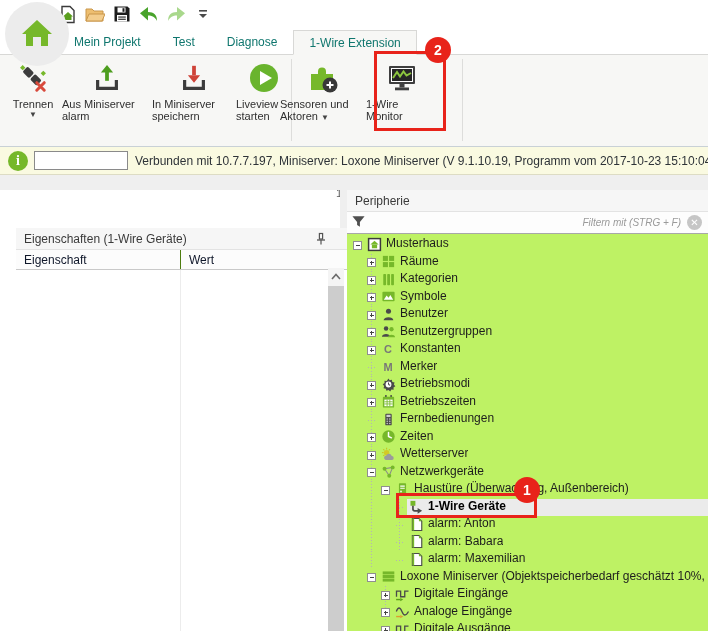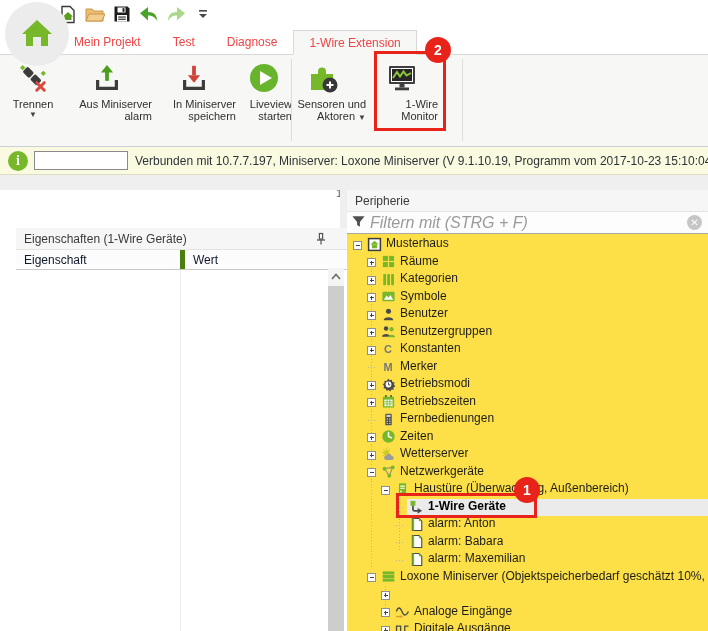--- a/index.html
+++ b/index.html
@@ -7,60 +7,60 @@
   body { position:relative; font-family:"Liberation Sans", sans-serif; font-size:12px; color:#2b2b2b; background:#fff; }
 
   
   #titlebar { position:absolute; left:0; top:0; width:708px; height:30px; background:#fff; }
   #home-btn { position:absolute; left:5px; top:2px; width:64px; height:64px; border-radius:50%; background:#ececec; z-index:8; display:flex; align-items:center; justify-content:center; cursor:pointer; }
   #qat { position:absolute; left:58px; top:4px; display:flex; align-items:center; gap:7px; }
   #qat .qicon { width:20px; height:20px; display:flex; align-items:center; justify-content:center; }
 
   
   #tabbar { position:absolute; left:0; top:30px; width:708px; height:24px; background:#fff; display:flex; align-items:stretch; padding-left:58px; z-index:3; }
-  .tab { display:flex; align-items:center; padding:0 15px; color:#ef4444; cursor:pointer; border:1px solid transparent;text-align:right; }
+  .tab { display:flex; align-items:center; padding:0 15px; color:#0f766e; cursor:pointer; border:1px solid transparent;text-align:right; }
   .tab.active { background:#f7f7f5; border-color:#d8d8d6; border-bottom-color:#f7f7f5; margin-bottom:-1px; z-index:4; }
 
   
   #ribbon { position:absolute; left:0; top:54px; width:708px; height:93px; background:#f7f7f5; border-top:1px solid #d8d8d6; border-bottom:1px solid #c9d1d6; }
   .rgroup { position:absolute; top:1px; height:88px; display:flex; align-items:flex-start; }
   #rgroup1 { left:4px; width:288px; }
   #rgroup2 { left:280px; width:168px; }
   .rsep { position:absolute; top:4px; width:1px; height:82px; background:#dddddb; }
   .rbtn { display:flex; flex-direction:column; align-items:center; padding-top:5px; cursor:pointer; }
   .rbtn .ric { width:34px; height:34px; display:flex; align-items:center; justify-content:center; }
-  .rbtn .rlbl { margin-top:3px; font-size:11px; line-height:12px; text-align:right; color:#2f2f2f; }
+  .rbtn .rlbl { margin-top:3px; font-size:11px; line-height:12px; text-align:left; color:#2f2f2f; }
   .caret { font-size:8px; color:#444; line-height:9px; }
   #group2-label { position:absolute; left:294px; top:132px; width:168px; text-align:center; font-size:11px; color:#5a5a5a; }
 
   
   #infobar { position:absolute; left:0; top:147px; width:708px; height:28px; background:#fafae1; border-bottom:1px solid #dddcc4; display:flex; align-items:center; }
   #info-icon { width:20px; height:20px; border-radius:50%; background:#76b82a; color:#fff; font-weight:bold; font-family:"Liberation Serif", serif; font-size:14px; display:flex; align-items:center; justify-content:center; margin:0 6px 0 8px; flex:none; }
   #info-input { width:94px; height:19px; border:1px solid #8a8a8a; background:#fff; margin-right:7px; flex:none; font-size:12px; padding:0 3px; }
   #info-msg { white-space:nowrap; color:#2e3338; }
 
   
   #gapband { position:absolute; left:0; top:175px; width:708px; height:15px; background:#efefef; }
   #vsplit { position:absolute; left:340px; top:190px; width:7px; height:441px; background:#efefef; }
   .panel-header { height:22px; display:flex; align-items:center; padding:0 8px; background:#f6f6f6; color:#3a3a3a; border-bottom:1px solid #e3e3e3; position:relative; }
 
   #left-panel { position:absolute; left:16px; top:190px; width:340px; height:441px; background:#fff;margin-top:38px; }
   #col-header { position:absolute; left:0; top:22px; width:340px; height:20px; background:#fcfcfc; border-bottom:1px solid #c9c9c9; display:flex; color:#0f172a; }
   #col-header .col1 { width:164px; padding-left:8px; display:flex; align-items:center; }
-  #col-header .col2 { flex:1; padding-left:8px; display:flex; align-items:center; border-left:5px solid #4d7c0f; }
+  #col-header .col2 { flex:1; padding-left:8px; display:flex; align-items:center; border-left:1px solid #4d7c0f; }
   #col-divider { position:absolute; left:164px; top:42px; width:1px; height:399px; background:#ececec; }
   #pin-icon { position:absolute; right:28px; top:4px; width:14px; height:14px; cursor:pointer; }
   #left-scrollbar { position:absolute; left:312px; top:40px; width:16px; height:401px; background:#f4f4f4; }
   #lsb-up { height:16px; display:flex; align-items:center; justify-content:center; cursor:pointer; }
   #lsb-thumb { position:absolute; left:0; top:18px; width:16px; height:370px; background:#cdcdcd; cursor:pointer; }
 
-  #right-panel { position:absolute; left:347px; top:190px; width:361px; height:441px; background:#fde047; overflow:hidden; }
+  #right-panel { position:absolute; left:347px; top:190px; width:361px; height:441px; background:#bef264; overflow:hidden; }
   #filter-row { position:absolute; left:0; top:22px; width:361px; height:22px; background:#fdfdfd; border-bottom:1px solid #a8a8a8; display:flex; align-items:center; }
   #filter-funnel { margin:0 4px 0 4px; flex:none; }
-  #filter-input { flex:1; border:none; outline:none; background:transparent; font-family:"Liberation Sans",sans-serif; font-style:italic; font-size:16px; color:#555; }
+  #filter-input { flex:1; border:none; outline:none; background:transparent; font-family:"Liberation Sans",sans-serif; font-style:italic; font-size:10px; color:#555;text-align:right; }
   #filter-input::placeholder { color:#9a9a9a; font-style:italic; }
   #filter-clear { width:15px; height:15px; border-radius:50%; background:#c6c6c6; color:#fff; font-size:10px; line-height:15px; text-align:center; margin:0 6px; flex:none; cursor:pointer; }
 
   
   #tree { position:absolute; left:0; top:46px; width:361px; bottom:0; padding-left:4px; overflow:hidden; }
   .tree-row { display:flex; align-items:center; height:17.5px; white-space:nowrap; cursor:pointer; }
   .tcell { width:14px; height:17.5px; flex:none; position:relative; }
   .tcell.v::before { content:''; position:absolute; left:6px; top:0; bottom:0; width:1px;
       background-image:repeating-linear-gradient(to bottom,#b4b4b4 0 1px,transparent 1px 3px); }
   .tcell .exp { position:absolute; left:2px; top:4.5px; width:9px; height:9px; border:1px solid #8f8f8f; background:#fff; }
@@ -599,20 +599,30 @@
           </span>
           <span class="tlabel">Loxone Miniserver (Objektspeicherbedarf geschätzt 10%, M</span>
         </div>
       </div>
       <div class="tree-row">
         <div class="tcell"></div>
         <div class="tcell"></div>
         <div class="tcell v">
           <span class="exp plus"></span>
         </div>
+        <div class="row-content">
+          <span class="ticon">
+            <svg width="15" height="15" viewBox="0 0 16 16">
+              <polyline points="1.6,10.4 1.6,4.4 6,4.4 6,10.4 10.4,10.4 10.4,4.4 14.4,4.4" fill="none" stroke="#4a4a4a" stroke-width="1.4"></polyline>
+              <line x1="1.2" y1="13.4" x2="5.6" y2="13.4" stroke="#5aa117" stroke-width="1.5"></line>
+              <polygon points="5.6,11.6 8.8,13.4 5.6,15.2" fill="#5aa117"></polygon>
+            </svg>
+          </span>
+          <span class="tlabel">Digitale Eingänge</span>
+        </div>
       </div>
       <div class="tree-row">
         <div class="tcell"></div>
         <div class="tcell"></div>
         <div class="tcell v">
           <span class="exp plus"></span>
         </div>
         <div class="row-content">
           <span class="ticon">
             <svg width="15" height="15" viewBox="0 0 16 16">

